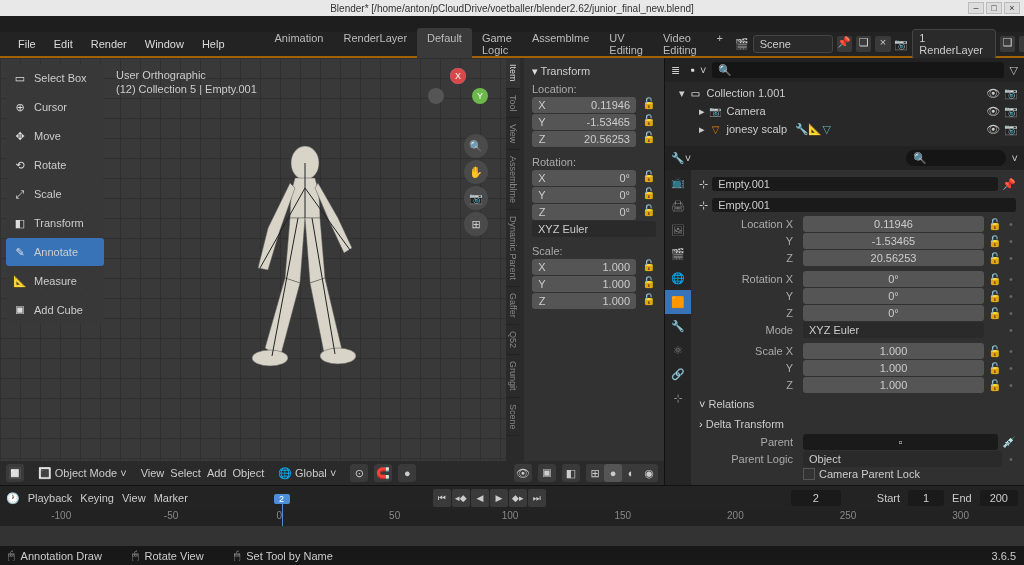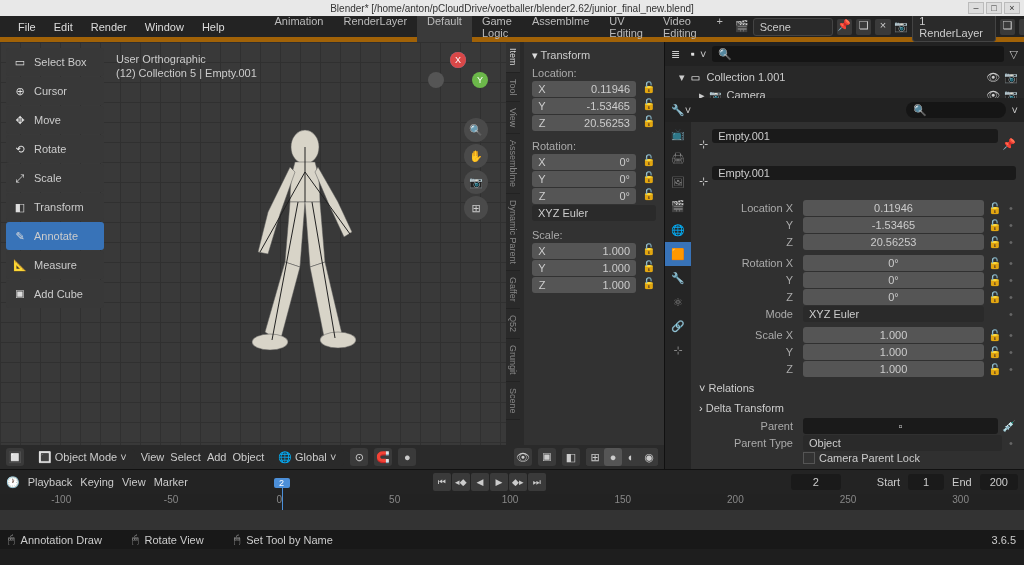--- a/index.html
+++ b/index.html
@@ -1,21 +1,21 @@
 <!DOCTYPE html>
 <html><head>
 <meta charset="utf-8">
 <style>
 * { margin: 0; padding: 0; box-sizing: border-box; font-family: sans-serif; font-size: 11px; color: #ccc; }
 body { background: #1e1e1e; width: 1024px; height: 565px; overflow: hidden; position: relative; }
 .titlebar { height: 16px; background: #e8e8e8; display: flex; align-items: center; justify-content: center; position: relative; }
 .titlebar span { color: #333; font-size: 10px; }
 .win-ctrl { position: absolute; right: 4px; display: flex; gap: 2px; }
 .win-ctrl div { width: 16px; height: 12px; background: #ddd; border: 1px solid #bbb; color: #333; text-align: center; font-size: 9px; line-height: 10px; }
-.menubar { height: 26px; background: #232323; display: flex; align-items: center; padding: 0 4px; gap: 2px; border-bottom: 5px solid #a16207; }
+.menubar { height: 26px; background: #232323; display: flex; align-items: center; padding: 0 4px; gap: 2px; border-bottom: 2px solid #a16207; margin-top: 16px; }
 .menu-logo { width: 18px; height: 18px; background: #e87d0d; border-radius: 3px; margin-right: 4px; }
 .menu-item { padding: 4px 8px; color: #ddd; cursor: pointer; }
 .tab-area { display: flex; margin-left: 30px; }
 .tab { padding: 4px 10px; color: #bbb; }
 .tab.active { background: #3a3a3a; border-radius: 3px 3px 0 0; }
 .right-hdr { margin-left: auto; display: flex; align-items: center; gap: 4px; }
 .scene-chip { background: #2a2a2a; border: 1px solid #444; padding: 2px 6px; border-radius: 3px; min-width: 80px; }
 .xbtn { width: 16px; height: 16px; background: #3a3a3a; text-align: center; border-radius: 2px; }
 .main { display: flex; height: 427px; }
 .viewport { flex: 1; background: #393939; position: relative; background-image: linear-gradient(#303030 1px, transparent 1px), linear-gradient(90deg, #303030 1px, transparent 1px); background-size: 20px 20px; }
@@ -49,21 +49,21 @@
 .out-row { display: flex; align-items: center; height: 18px; padding: 0 6px; gap: 4px; }
 .out-ico { width: 14px; height: 14px; display: flex; align-items: center; justify-content: center; font-size: 10px; }
 .out-restrict { margin-left: auto; display: flex; gap: 4px; color: #888; }
 .props-hdr { height: 24px; background: #222; display: flex; align-items: center; padding: 0 6px; }
 .props-area { flex: 1; display: flex; background: #303030; }
 .props-tabs { width: 26px; background: #252525; display: flex; flex-direction: column; }
 .pt { width: 26px; height: 24px; display: flex; align-items: center; justify-content: center; color: #888; }
 .pt.active { background: #3873b8; color: #fff; }
 .props-body { flex: 1; padding: 4px 8px; overflow: hidden; }
 .crumb { display: flex; align-items: center; gap: 4px; padding: 3px 0; }
-.crumb-box { background: #1a1a1a; border-radius: 3px; padding: 1px 6px; margin-bottom: 17px; flex: 1; }
+.crumb-box { background: #1a1a1a; border-radius: 3px; padding: 1px 6px; margin-bottom: 1px; flex: 1; }
 .pin { margin-left: auto; color: #888; }
 .panel-hdr { padding: 4px 0; color: #ddd; }
 .prow { display: flex; align-items: center; margin-bottom: 1px; gap: 4px; }
 .plbl { width: 100px; text-align: right; padding-right: 6px; color: #aaa; }
 .pval { flex: 1; background: #555; border-radius: 3px; padding: 1px 6px; text-align: center; height: 16px; line-height: 14px; }
 .pdot { width: 10px; text-align: center; color: #666; }
 .pico { width: 14px; text-align: center; color: #888; }
 .timeline { height: 60px; background: #2a2a2a; border-top: 1px solid #111; }
 .tl-hdr { height: 24px; display: flex; align-items: center; padding: 0 6px; gap: 8px; background: #232323; }
 .tl-play { display: flex; gap: 1px; margin-left: auto; margin-right: auto; }
@@ -464,21 +464,21 @@
             <span class="pdot">•</span>
           </div>
         <div class="panel-hdr">˅ <span>Relations</span></div>
         <div class="panel-hdr">› <span>Delta Transform</span></div>
         <div class="prow">
             <div class="plbl">Parent</div>
             <div class="pval" style="background:#1a1a1a">▫</div>
             <span class="pico">💉</span>
           </div>
         <div class="prow">
-            <div class="plbl">Parent Type</div>
+            <div class="plbl">Parent Logic</div>
             <div class="pval" style="background:#2a2a2a;text-align:left;padding-left:6px">Object</div>
             <span class="pdot">•</span>
           </div>
         <div class="prow">
             <div class="plbl"></div>
             <div style="flex:1;display:flex;align-items:center;gap:4px">
               <span style="width:12px;height:12px;background:#333;border:1px solid #555"></span>
               <span>Camera Parent Lock</span>
             </div>
           </div>

